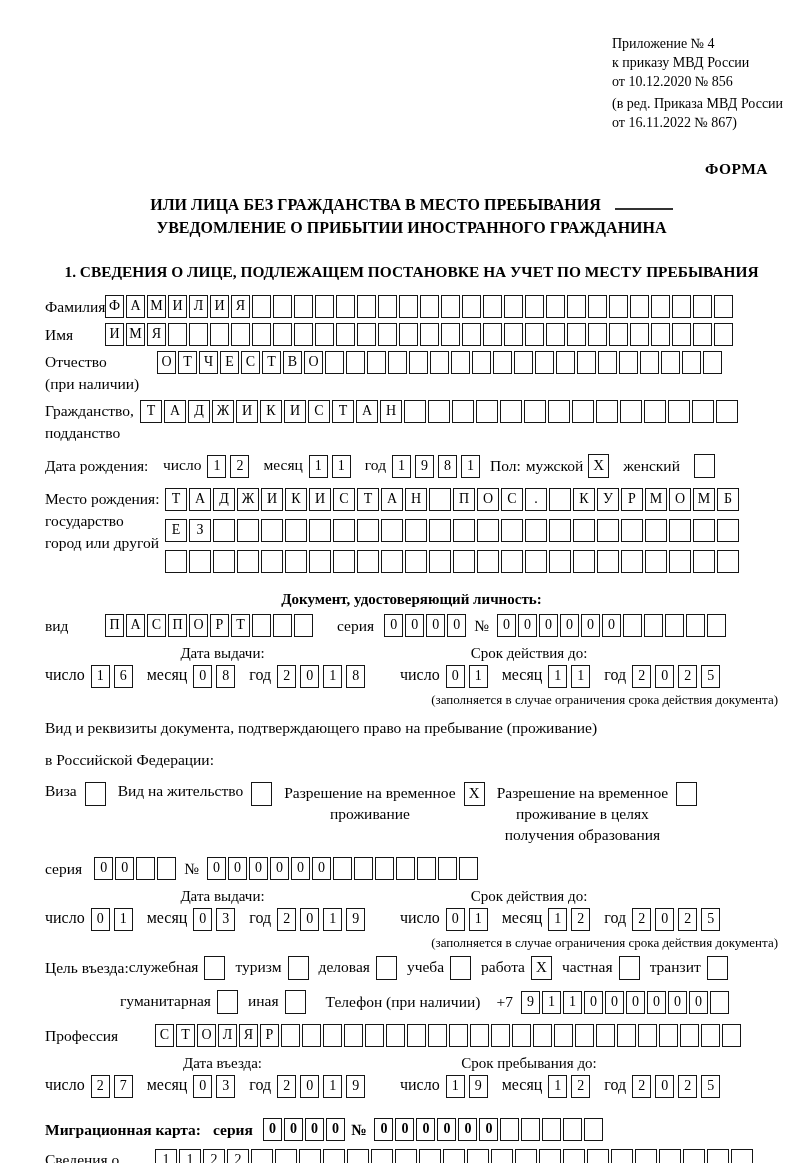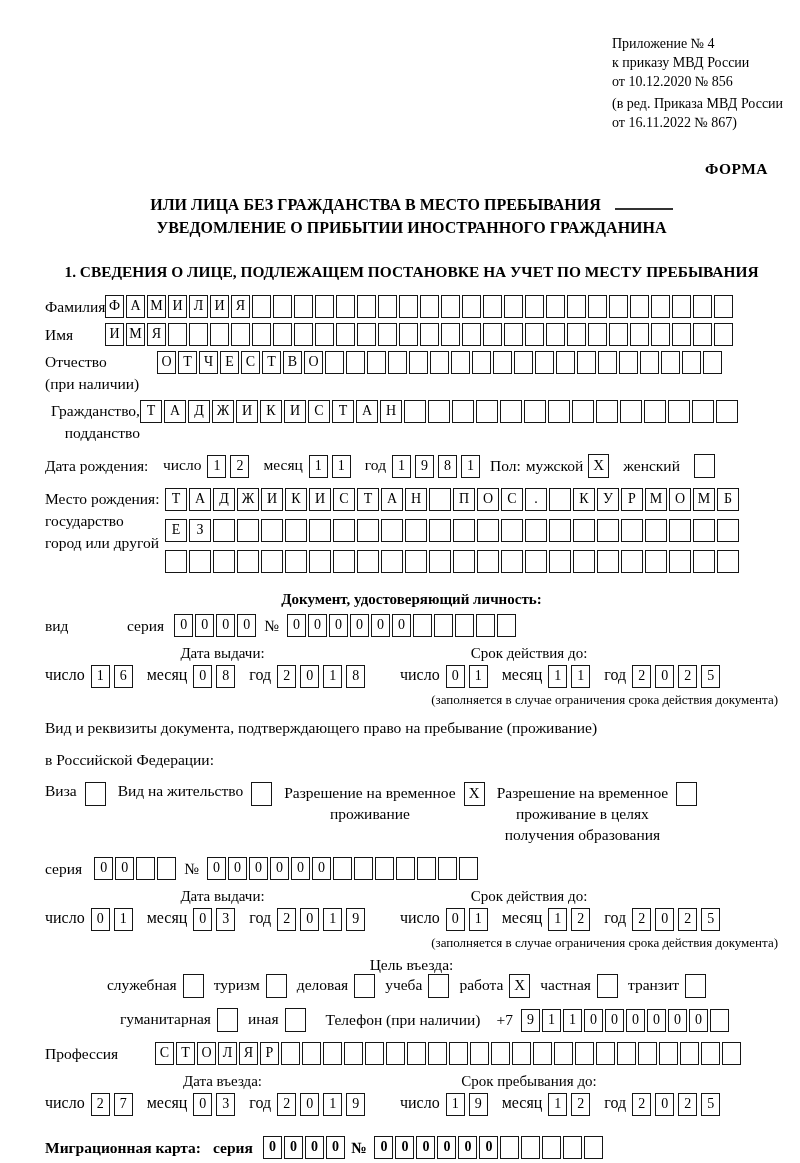--- a/index.html
+++ b/index.html
@@ -11,21 +11,21 @@
   .annex .ed2{margin-top:0;}
   .forma{text-align:right;font-size:15.5px;margin-top:28px;padding-right:10px;letter-spacing:.5px;}
   .title{text-align:center;font-size:16px;line-height:23px;margin-top:15px;}
   .tline{display:inline-block;width:58px;border-bottom:2px solid #333;margin-left:14px;vertical-align:baseline;}
   .sect{text-align:center;font-size:15.4px;margin-top:24px;margin-bottom:14px;}
   .row{display:flex;align-items:center;margin:5px 0;font-size:15.5px;}
   .row.top{align-items:flex-start;}
   .lbl{font-size:15.5px;flex:none;}
   .lblcol{display:flex;flex-direction:column;flex:none;font-size:15.5px;line-height:22px;}
   .w60{width:60px;}
-  .w95{width:95px;text-align:right;}
+  .w95{width:95px;}
   .w112{width:112px;}
   .w120{width:120px;}
   .cells{white-space:nowrap;flex:none;}
   .cellstack .cells{display:block;margin-bottom:8px;}
   .cell{display:inline-block;box-sizing:border-box;width:19px;height:23px;border:1.6px solid #161616;
         margin-right:2px;text-align:center;font-size:14px;line-height:20px;vertical-align:middle;
         font-family:"Liberation Serif","DejaVu Serif",serif;}
   .cellw{width:22px;margin-right:2px;}
   .checkbox{display:inline-block;box-sizing:border-box;width:21px;height:24px;border:1.6px solid #161616;
         text-align:center;font-size:15px;line-height:21px;vertical-align:middle;flex:none;}
@@ -116,20 +116,21 @@
       <span class="cells"><span class="cell cellw">Т</span><span class="cell cellw">А</span><span class="cell cellw">Д</span><span class="cell cellw">Ж</span><span class="cell cellw">И</span><span class="cell cellw">К</span><span class="cell cellw">И</span><span class="cell cellw">С</span><span class="cell cellw">Т</span><span class="cell cellw">А</span><span class="cell cellw">Н</span><span class="cell cellw"></span><span class="cell cellw">П</span><span class="cell cellw">О</span><span class="cell cellw">С</span><span class="cell cellw">.</span><span class="cell cellw"></span><span class="cell cellw">К</span><span class="cell cellw">У</span><span class="cell cellw">Р</span><span class="cell cellw">М</span><span class="cell cellw">О</span><span class="cell cellw">М</span><span class="cell cellw">Б</span></span>
       <span class="cells"><span class="cell cellw">Е</span><span class="cell cellw">З</span><span class="cell cellw"></span><span class="cell cellw"></span><span class="cell cellw"></span><span class="cell cellw"></span><span class="cell cellw"></span><span class="cell cellw"></span><span class="cell cellw"></span><span class="cell cellw"></span><span class="cell cellw"></span><span class="cell cellw"></span><span class="cell cellw"></span><span class="cell cellw"></span><span class="cell cellw"></span><span class="cell cellw"></span><span class="cell cellw"></span><span class="cell cellw"></span><span class="cell cellw"></span><span class="cell cellw"></span><span class="cell cellw"></span><span class="cell cellw"></span><span class="cell cellw"></span><span class="cell cellw"></span></span>
       <span class="cells"><span class="cell cellw"></span><span class="cell cellw"></span><span class="cell cellw"></span><span class="cell cellw"></span><span class="cell cellw"></span><span class="cell cellw"></span><span class="cell cellw"></span><span class="cell cellw"></span><span class="cell cellw"></span><span class="cell cellw"></span><span class="cell cellw"></span><span class="cell cellw"></span><span class="cell cellw"></span><span class="cell cellw"></span><span class="cell cellw"></span><span class="cell cellw"></span><span class="cell cellw"></span><span class="cell cellw"></span><span class="cell cellw"></span><span class="cell cellw"></span><span class="cell cellw"></span><span class="cell cellw"></span><span class="cell cellw"></span><span class="cell cellw"></span></span>
     </div>
   </div>
 
   <div class="dochead b">Документ, удостоверяющий личность:</div>
 
   <div class="row">
     <span class="lbl w60">вид</span>
+    <span class="cells"><span class="cell ">П</span><span class="cell ">А</span><span class="cell ">С</span><span class="cell ">П</span><span class="cell ">О</span><span class="cell ">Р</span><span class="cell ">Т</span><span class="cell "></span><span class="cell "></span><span class="cell "></span></span>
     <span class="lbl" style="margin:0 10px 0 22px;">серия</span>
     <span class="cells"><span class="cell ">0</span><span class="cell ">0</span><span class="cell ">0</span><span class="cell ">0</span></span>
     <span class="lbl" style="margin:0 8px 0 6px;">№</span>
     <span class="cells"><span class="cell ">0</span><span class="cell ">0</span><span class="cell ">0</span><span class="cell ">0</span><span class="cell ">0</span><span class="cell ">0</span><span class="cell "></span><span class="cell "></span><span class="cell "></span><span class="cell "></span><span class="cell "></span></span>
   </div>
 
   <div class="datepair">
     <div class="datecol dc-left">
       <div class="datehead">Дата выдачи:</div>
       <div class="dategroup"><span class="dlab">число</span><span class="cell">1</span><span class="cell">6</span><span class="gap"></span><span class="dlab">месяц</span><span class="cell">0</span><span class="cell">8</span><span class="gap"></span><span class="dlab">год</span><span class="cell">2</span><span class="cell">0</span><span class="cell">1</span><span class="cell">8</span></div>
@@ -174,21 +175,21 @@
       <div class="datehead">Дата выдачи:</div>
       <div class="dategroup"><span class="dlab">число</span><span class="cell">0</span><span class="cell">1</span><span class="gap"></span><span class="dlab">месяц</span><span class="cell">0</span><span class="cell">3</span><span class="gap"></span><span class="dlab">год</span><span class="cell">2</span><span class="cell">0</span><span class="cell">1</span><span class="cell">9</span></div>
     </div>
     <div class="datecol dc-right">
       <div class="datehead">Срок действия до:</div>
       <div class="dategroup"><span class="dlab">число</span><span class="cell">0</span><span class="cell">1</span><span class="gap"></span><span class="dlab">месяц</span><span class="cell">1</span><span class="cell">2</span><span class="gap"></span><span class="dlab">год</span><span class="cell">2</span><span class="cell">0</span><span class="cell">2</span><span class="cell">5</span></div>
       <div class="note">(заполняется в случае ограничения срока действия документа)</div>
     </div>
   </div>
 
-  <div class="row" style="flex-direction:column;">
+  <div class="row" style="">
     <span class="lbl">Цель въезда:</span>
     <span class="optpair" style="white-space:nowrap;"><span class="lbl">служебная</span><span class="checkbox"></span><span class="lbl">туризм</span><span class="checkbox"></span><span class="lbl">деловая</span><span class="checkbox"></span><span class="lbl">учеба</span><span class="checkbox"></span><span class="lbl">работа</span><span class="checkbox">X</span><span class="lbl">частная</span><span class="checkbox"></span><span class="lbl">транзит</span><span class="checkbox"></span></span>
   </div>
 
   <div class="row" style="margin-top:10px;margin-left:75px;">
     <span class="optpair" style="white-space:nowrap;"><span class="lbl">гуманитарная</span><span class="checkbox"></span><span class="lbl">иная</span><span class="checkbox"></span></span>
     <span class="lbl phz">Телефон (при наличии)</span>
     <span class="lbl" style="margin:0 8px 0 16px;">+7</span>
     <span class="cells"><span class="cell ">9</span><span class="cell ">1</span><span class="cell ">1</span><span class="cell ">0</span><span class="cell ">0</span><span class="cell ">0</span><span class="cell ">0</span><span class="cell ">0</span><span class="cell ">0</span><span class="cell "></span></span>
   </div>

